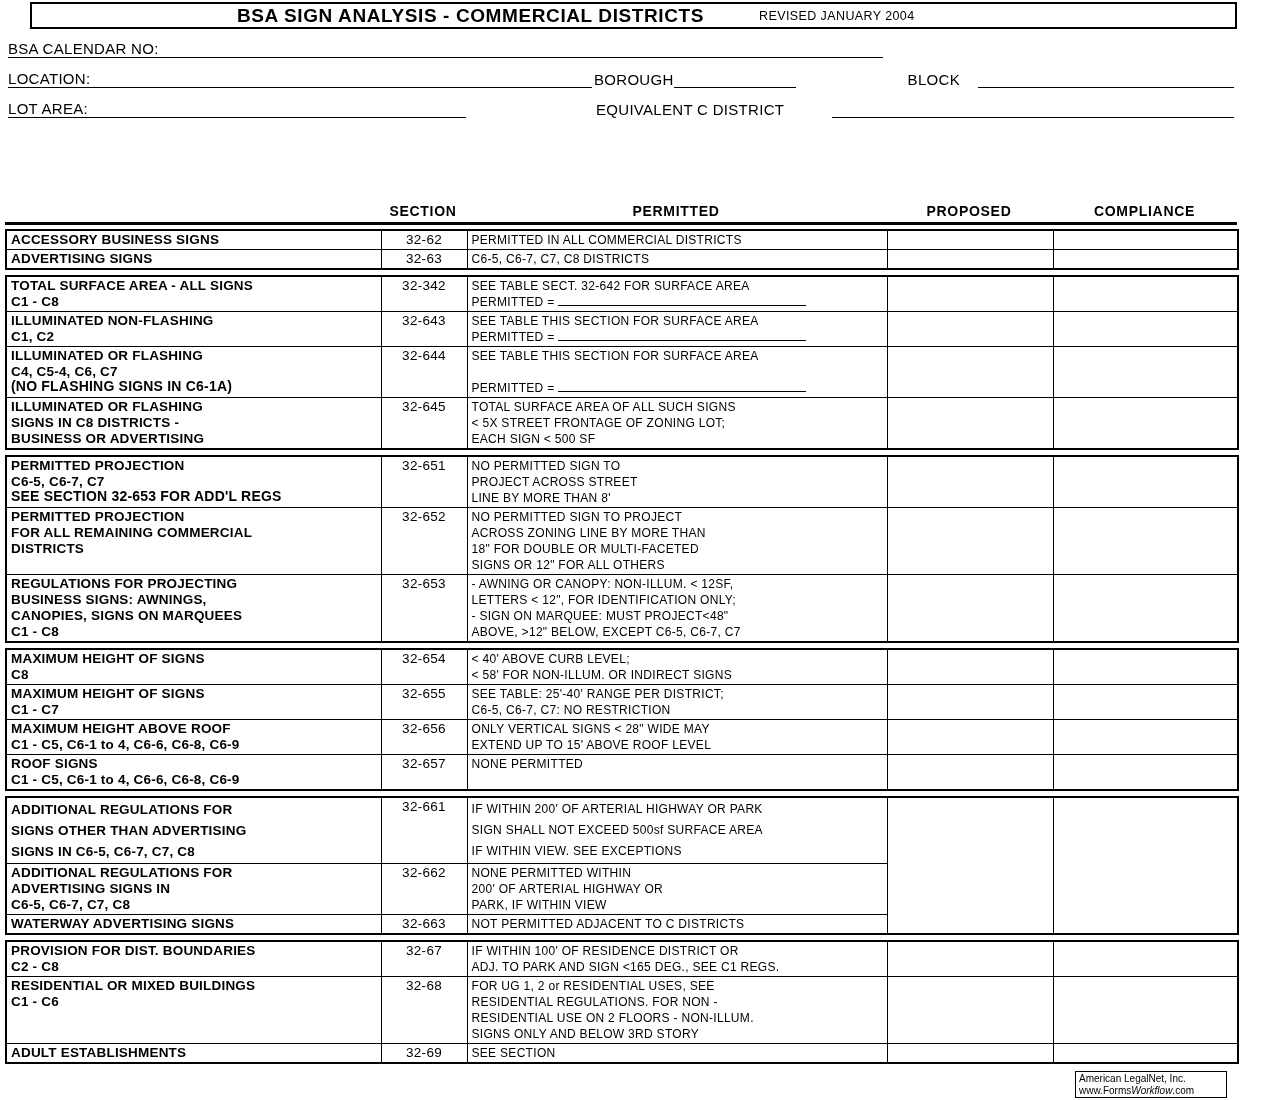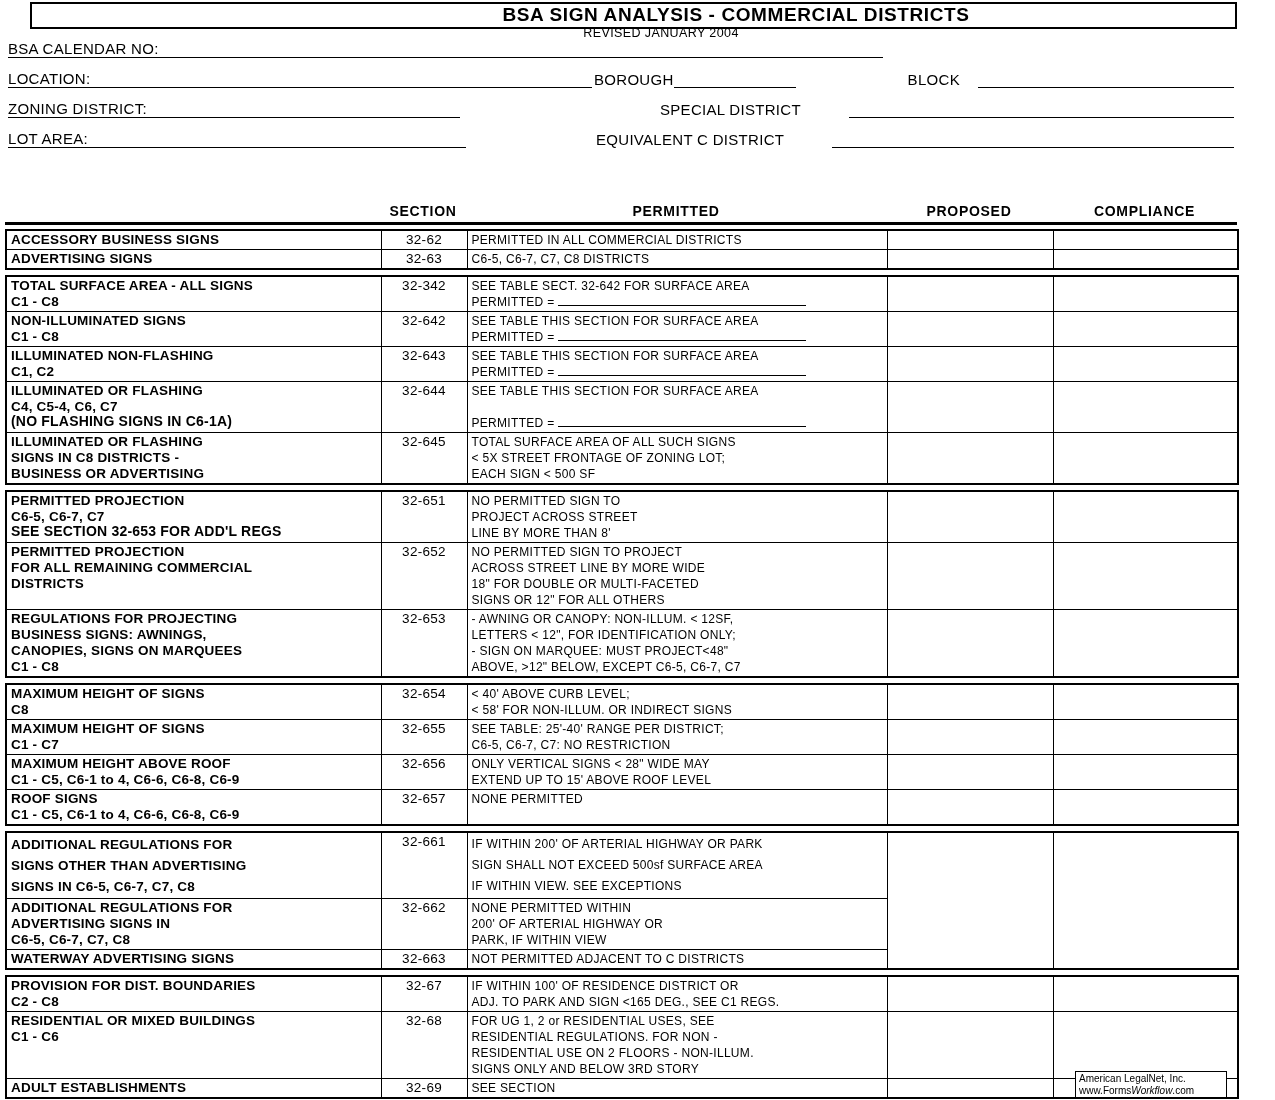--- a/index.html
+++ b/index.html
@@ -2,21 +2,21 @@
 <html><head>
 <meta charset="utf-8">
 <style>
   * { box-sizing: border-box; }
   html, body { margin: 0; padding: 0; background: #fff; }
   body { font-family: "Liberation Sans", sans-serif; color: #000; }
   .page { position: relative; width: 1275px; height: 1100px; background: #fff; overflow: hidden; }
 
   
   .title-box { position: absolute; left: 30px; top: 2px; width: 1207px; height: 27px;
-               border: 2px solid #000; display: flex; align-items: center; background: #fff; flex-direction: column; }
+               border: 2px solid #000; display: flex; align-items: center; background: #fff; }
   .title { font-size: 19px; font-weight: bold; letter-spacing: 0.6px; margin-left: 205px; white-space: nowrap; }
   .revised { font-size: 12.5px; letter-spacing: 0.4px; margin-left: 55px; white-space: nowrap; }
 
   
   .fields { position: absolute; left: 8px; top: 36px; width: 1226px; }
   .frow { display: flex; height: 30px; font-size: 15px; letter-spacing: 0.3px; }
   .seg { border-bottom: 1.5px solid #000; height: 22px; display: flex; align-items: flex-end; white-space: nowrap; }
   .flabel { height: 22px; display: flex; align-items: flex-end; white-space: nowrap; }
   .grow { flex: 1 1 auto; }
 
@@ -62,27 +62,20 @@
     <div class="frow">
       <div class="seg" style="width:584px">
         <span>LOCATION:</span>
       </div>
       <span class="flabel" style="margin-left:2px">BOROUGH</span>
       <div class="seg" style="width:122px"></div>
       <span class="flabel" style="margin-left:112px">BLOCK</span>
       <div class="seg grow" style="margin-left:18px"></div>
     </div>
     <div class="frow">
-      <div class="seg" style="width:452px">
-        <span>ZONING DISTRICT:</span>
-      </div>
-      <span class="flabel" style="margin-left:200px">SPECIAL DISTRICT</span>
-      <div class="seg grow" style="margin-left:48px"></div>
-    </div>
-    <div class="frow">
       <div class="seg" style="width:458px">
         <span>LOT AREA:</span>
       </div>
       <span class="flabel" style="margin-left:130px">EQUIVALENT C DISTRICT</span>
       <div class="seg grow" style="margin-left:48px"></div>
     </div>
   </div>
 
   <div class="colheads">
     <span></span>
@@ -144,33 +137,20 @@
             <td class="c-sec">32-342</td>
             <td class="c-perm">
               <div>SEE TABLE SECT. 32-642 FOR SURFACE AREA</div>
               <div>PERMITTED = <span class="fill"></span></div>
             </td>
             <td class="c-prop"></td>
             <td class="c-comp"></td>
           </tr>
           <tr>
             <td class="c-label">
-              <div>NON-ILLUMINATED SIGNS</div>
-              <div>C1 - C8</div>
-            </td>
-            <td class="c-sec">32-642</td>
-            <td class="c-perm">
-              <div>SEE TABLE THIS SECTION FOR SURFACE AREA</div>
-              <div>PERMITTED = <span class="fill"></span></div>
-            </td>
-            <td class="c-prop"></td>
-            <td class="c-comp"></td>
-          </tr>
-          <tr>
-            <td class="c-label">
               <div>ILLUMINATED NON-FLASHING</div>
               <div>C1, C2</div>
             </td>
             <td class="c-sec">32-643</td>
             <td class="c-perm">
               <div>SEE TABLE THIS SECTION FOR SURFACE AREA</div>
               <div>PERMITTED = <span class="fill"></span></div>
             </td>
             <td class="c-prop"></td>
             <td class="c-comp"></td>
@@ -233,21 +213,21 @@
           </tr>
           <tr>
             <td class="c-label">
               <div>PERMITTED PROJECTION</div>
               <div>FOR ALL REMAINING COMMERCIAL</div>
               <div>DISTRICTS</div>
             </td>
             <td class="c-sec">32-652</td>
             <td class="c-perm">
               <div>NO PERMITTED SIGN TO PROJECT</div>
-              <div>ACROSS STREET LINE BY MORE WIDE</div>
+              <div>ACROSS ZONING LINE BY MORE THAN</div>
               <div>18" FOR DOUBLE OR MULTI-FACETED</div>
               <div>SIGNS OR 12" FOR ALL OTHERS</div>
             </td>
             <td class="c-prop"></td>
             <td class="c-comp"></td>
           </tr>
           <tr>
             <td class="c-label">
               <div>REGULATIONS FOR PROJECTING</div>
               <div>BUSINESS SIGNS: AWNINGS,</div>

